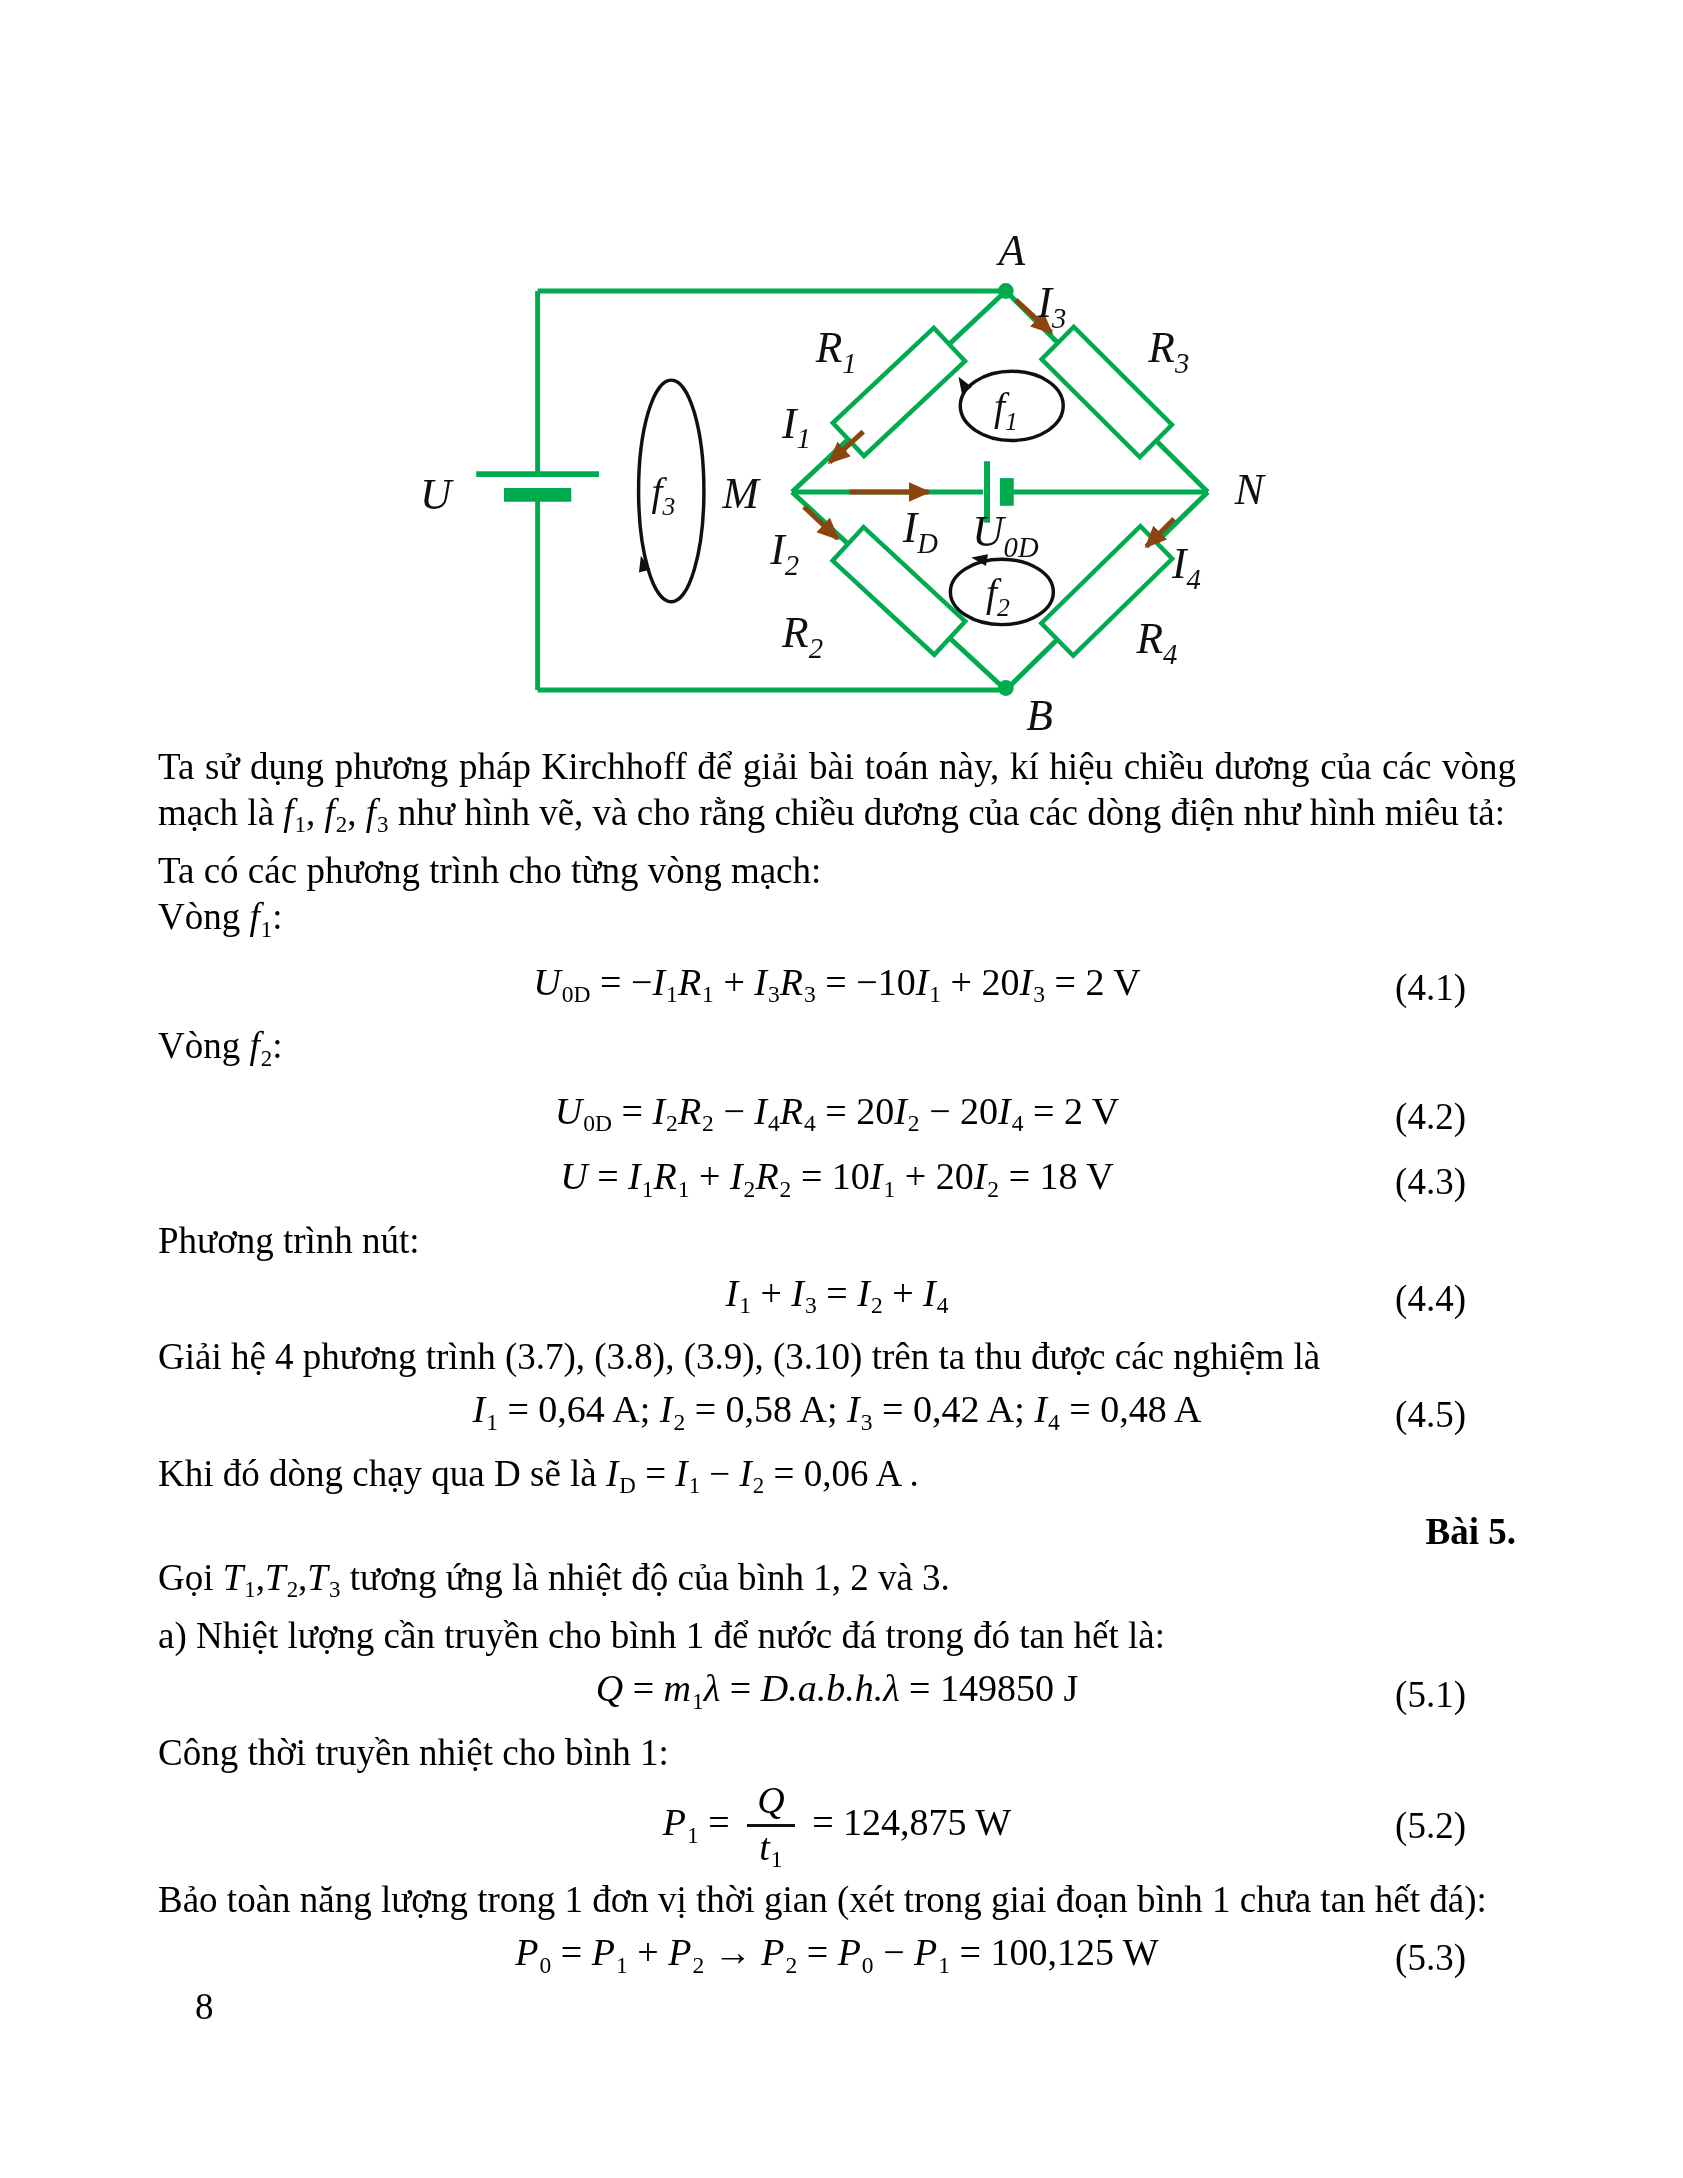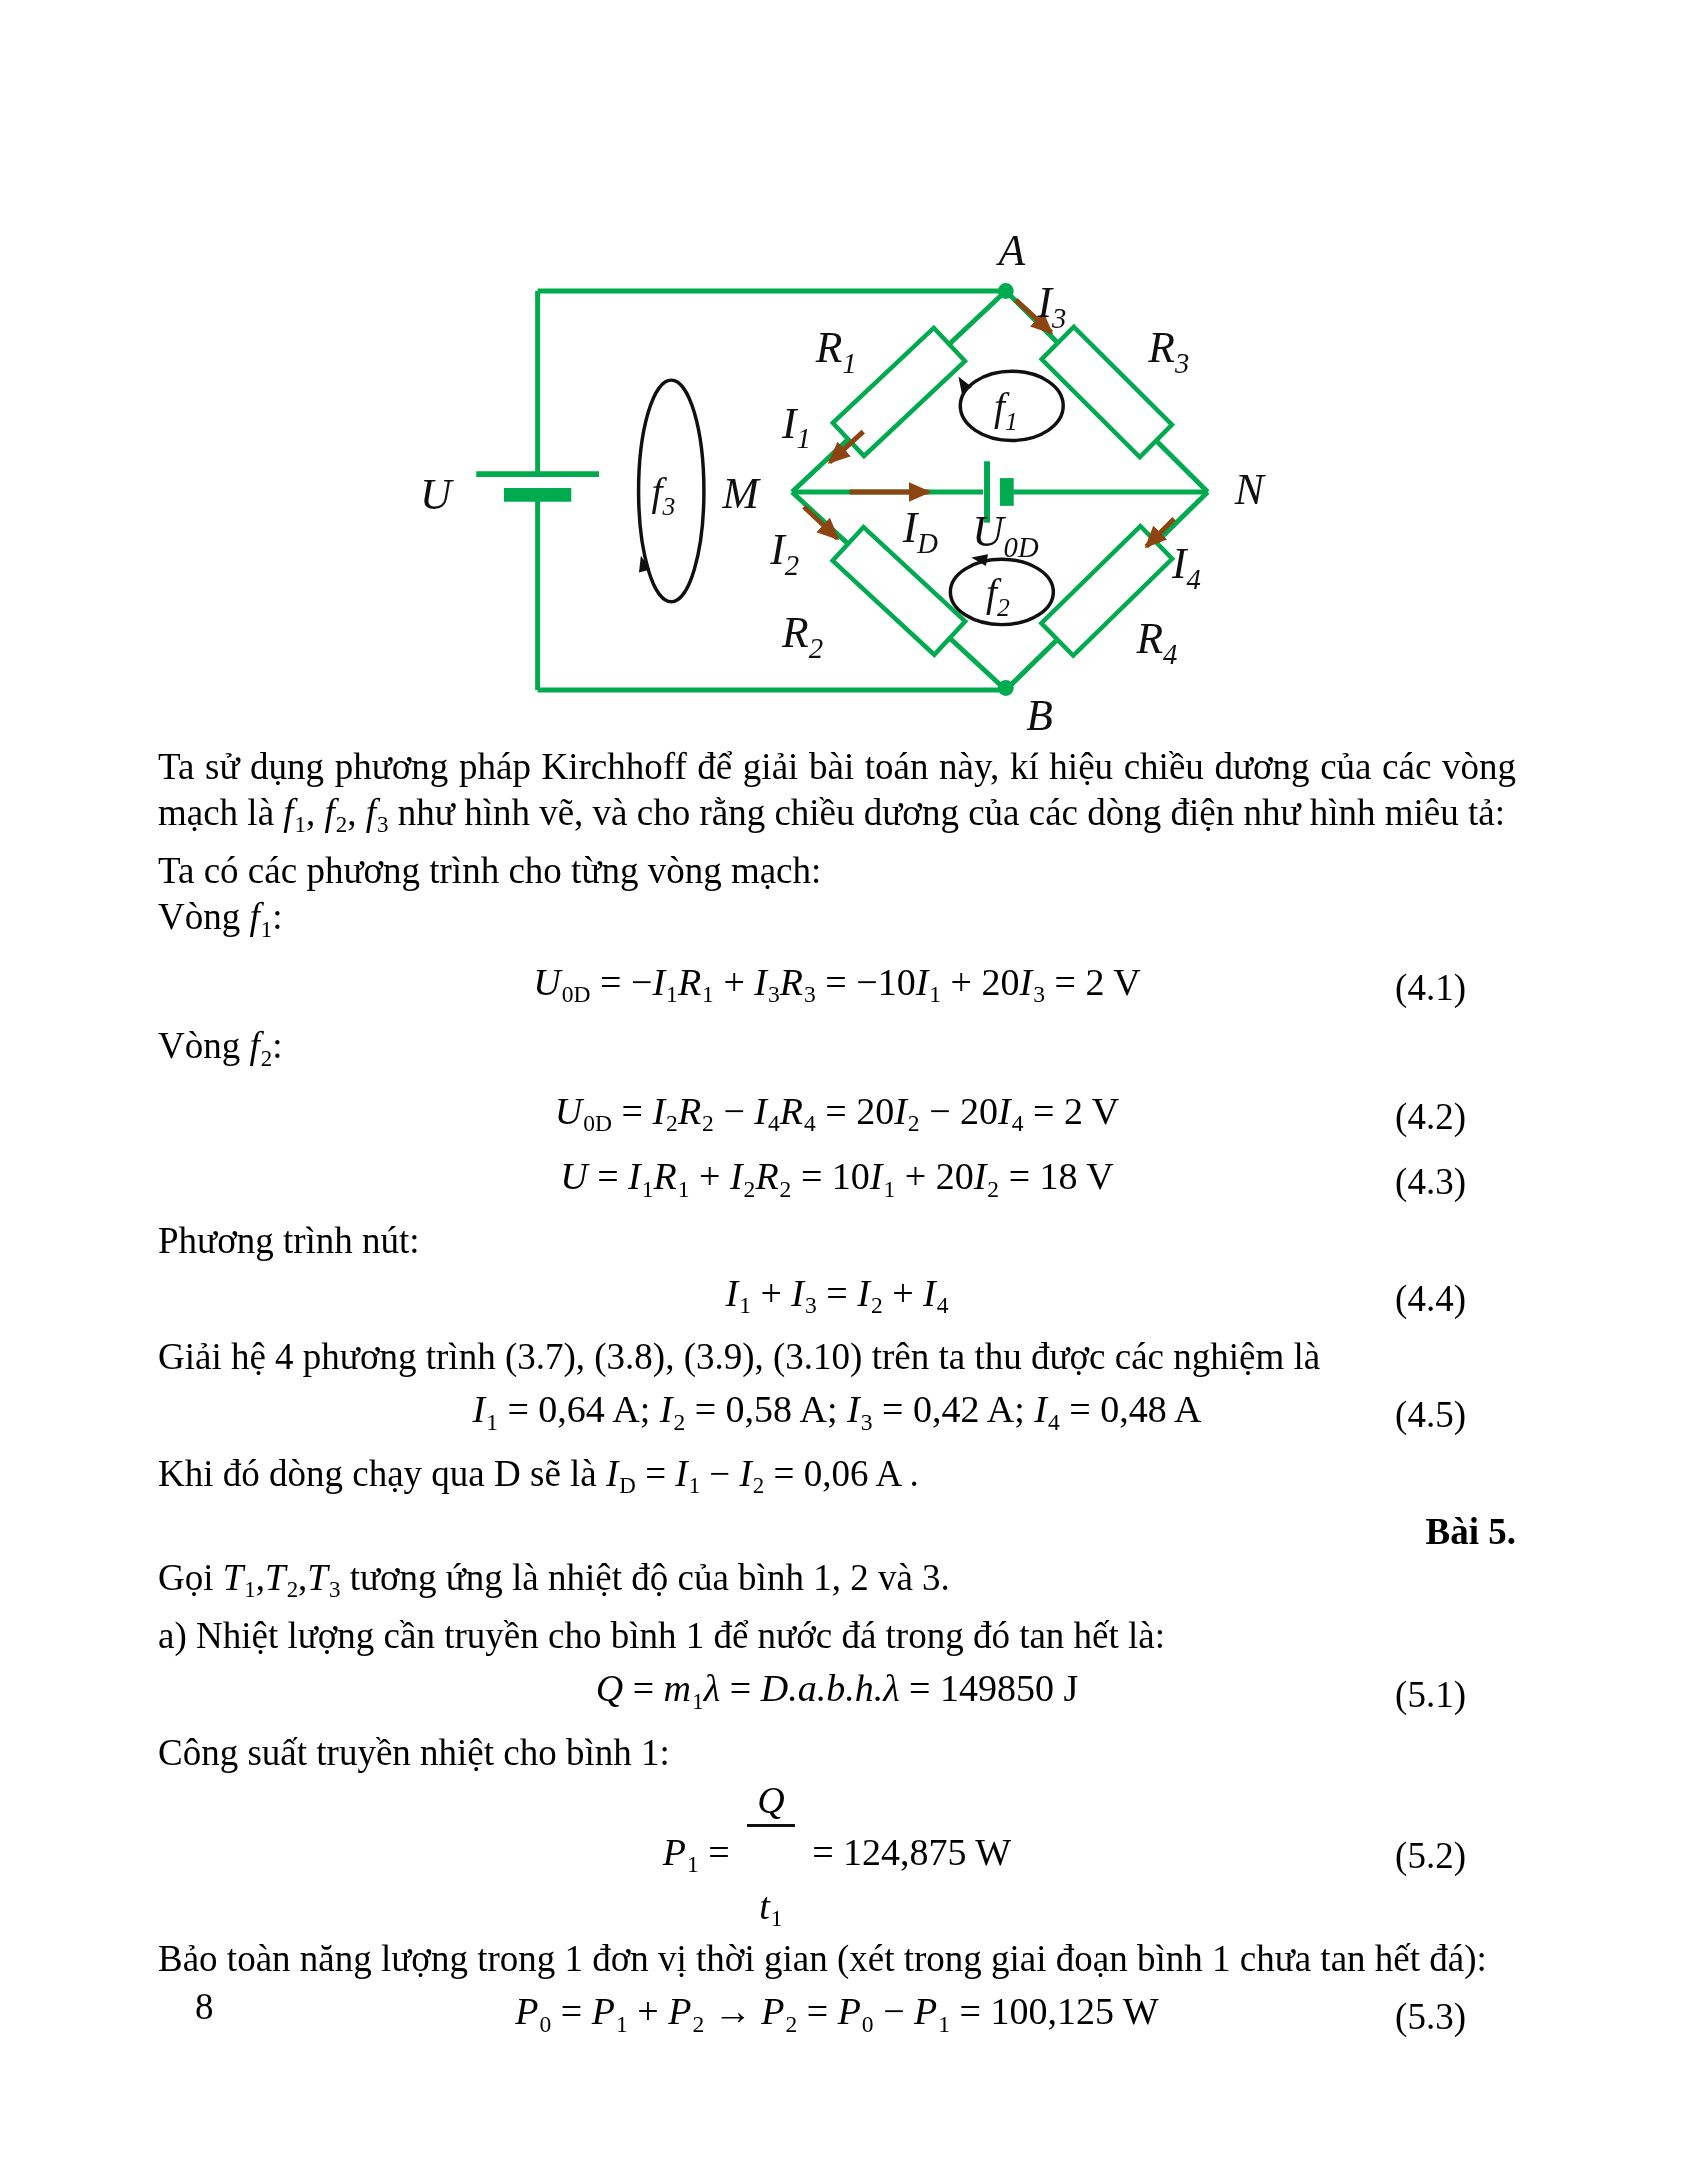--- a/index.html
+++ b/index.html
@@ -17,21 +17,21 @@
   .line{position:relative;text-align:right;}
   .line.p{font-size:37px;line-height:46px;text-align:justify;}
   .line.head{font-size:37px;line-height:46px;font-weight:bold;}
   .line.eq{font-size:38px;line-height:48px;margin:5px 0;text-align:center;}
   .t{font-style:normal;}
   .v{font-style:italic;}
   .v .sub{font-style:normal;font-size:0.62em;vertical-align:-0.32em;margin-left:1px;}
   .eqnum{position:absolute;right:50px;top:50%;transform:translateY(-50%);font-style:normal;font-size:37px;}
   .frac{display:inline-flex;flex-direction:column;vertical-align:middle;text-align:center;margin:0 8px;line-height:1.05;}
   .fnum{display:block;border-bottom:3px solid #101010;padding:0 10px 3px;}
-  .fden{display:block;padding-top:16px;margin-top:44px;}
+  .fden{display:block;padding-top:1px;}
   #pagenum{position:absolute;left:195px;top:1985px;font-size:37px;}
 </style>
 </head>
 <body>
 
 <svg id="diagram" width="1683" height="782" viewBox="0 0 1700 790">
   <defs>
     <marker id="ah" markerWidth="6" markerHeight="5" refX="4" refY="2" orient="auto" markerUnits="strokeWidth">
       <path d="M0,0 L4.5,2 L0,4 Z" fill="#8C4511"></path>
     </marker>
@@ -125,21 +125,21 @@
     <div class="line eq"><span><span class="v"><span>U</span></span><span class="t"> = </span><span class="v"><span>I</span><span class="sub">1</span></span><span class="v"><span>R</span><span class="sub">1</span></span><span class="t"> + </span><span class="v"><span>I</span><span class="sub">2</span></span><span class="v"><span>R</span><span class="sub">2</span></span><span class="t"> = 10</span><span class="v"><span>I</span><span class="sub">1</span></span><span class="t"> + 20</span><span class="v"><span>I</span><span class="sub">2</span></span><span class="t"> = 18 V</span></span><span class="eqnum">(4.3)</span></div>
     <div class="line p"><span><span class="t">Phương trình nút:</span></span></div>
     <div class="line eq"><span><span class="v"><span>I</span><span class="sub">1</span></span><span class="t"> + </span><span class="v"><span>I</span><span class="sub">3</span></span><span class="t"> = </span><span class="v"><span>I</span><span class="sub">2</span></span><span class="t"> + </span><span class="v"><span>I</span><span class="sub">4</span></span></span><span class="eqnum">(4.4)</span></div>
     <div class="line p"><span><span class="t">Giải hệ 4 phương trình (3.7), (3.8), (3.9), (3.10) trên ta thu được các nghiệm là</span></span></div>
     <div class="line eq"><span><span class="v"><span>I</span><span class="sub">1</span></span><span class="t"> = 0,64 A; </span><span class="v"><span>I</span><span class="sub">2</span></span><span class="t"> = 0,58 A; </span><span class="v"><span>I</span><span class="sub">3</span></span><span class="t"> = 0,42 A; </span><span class="v"><span>I</span><span class="sub">4</span></span><span class="t"> = 0,48 A</span></span><span class="eqnum">(4.5)</span></div>
     <div class="line p"><span><span class="t">Khi đó dòng chạy qua D sẽ là </span><span class="v"><span>I</span><span class="sub">D</span></span><span class="t"> = </span><span class="v"><span>I</span><span class="sub">1</span></span><span class="t"> − </span><span class="v"><span>I</span><span class="sub">2</span></span><span class="t"> = 0,06 A .</span></span></div>
     <div class="line head"><span><span class="t">Bài 5.</span></span></div>
     <div class="line p"><span><span class="t">Gọi </span><span class="v"><span>T</span><span class="sub">1</span></span><span class="t">,</span><span class="v"><span>T</span><span class="sub">2</span></span><span class="t">,</span><span class="v"><span>T</span><span class="sub">3</span></span><span class="t"> tương ứng là nhiệt độ của bình 1, 2 và 3.</span></span></div>
     <div class="line p"><span><span class="t">a) Nhiệt lượng cần truyền cho bình 1 để nước đá trong đó tan hết là:</span></span></div>
     <div class="line eq"><span><span class="v"><span>Q</span></span><span class="t"> = </span><span class="v"><span>m</span><span class="sub">1</span></span><span class="v"><span>λ</span></span><span class="t"> = </span><span class="v"><span>D.a.b.h.λ</span></span><span class="t"> = 149850 J</span></span><span class="eqnum">(5.1)</span></div>
-    <div class="line p"><span><span class="t">Công suất truyền nhiệt cho bình 1:</span></span></div>
+    <div class="line p"><span><span class="t">Công thời truyền nhiệt cho bình 1:</span></span></div>
     <div class="line eq"><span><span class="v"><span>P</span><span class="sub">1</span></span><span class="t"> = </span><span class="frac">
           <span class="fnum"><span class="v"><span>Q</span></span></span>
           <span class="fden"><span class="v"><span>t</span><span class="sub">1</span></span></span>
         </span><span class="t"> = 124,875 W</span></span><span class="eqnum">(5.2)</span></div>
     <div class="line p"><span><span class="t">Bảo toàn năng lượng trong 1 đơn vị thời gian (xét trong giai đoạn bình 1 chưa tan hết đá):</span></span></div>
     <div class="line eq"><span><span class="v"><span>P</span><span class="sub">0</span></span><span class="t"> = </span><span class="v"><span>P</span><span class="sub">1</span></span><span class="t"> + </span><span class="v"><span>P</span><span class="sub">2</span></span><span class="t"> → </span><span class="v"><span>P</span><span class="sub">2</span></span><span class="t"> = </span><span class="v"><span>P</span><span class="sub">0</span></span><span class="t"> − </span><span class="v"><span>P</span><span class="sub">1</span></span><span class="t"> = 100,125 W</span></span><span class="eqnum">(5.3)</span></div>
   </div>
 
 <div id="pagenum">8</div>
 

